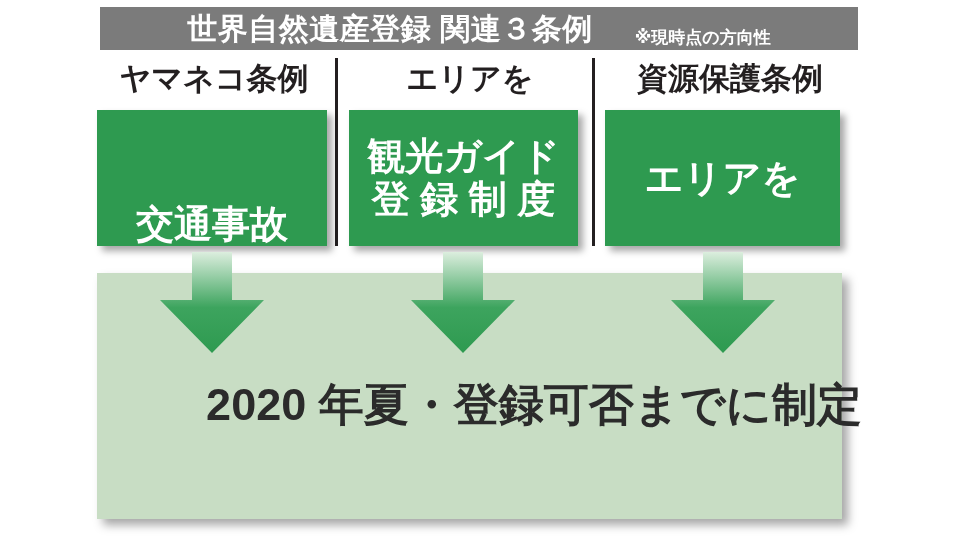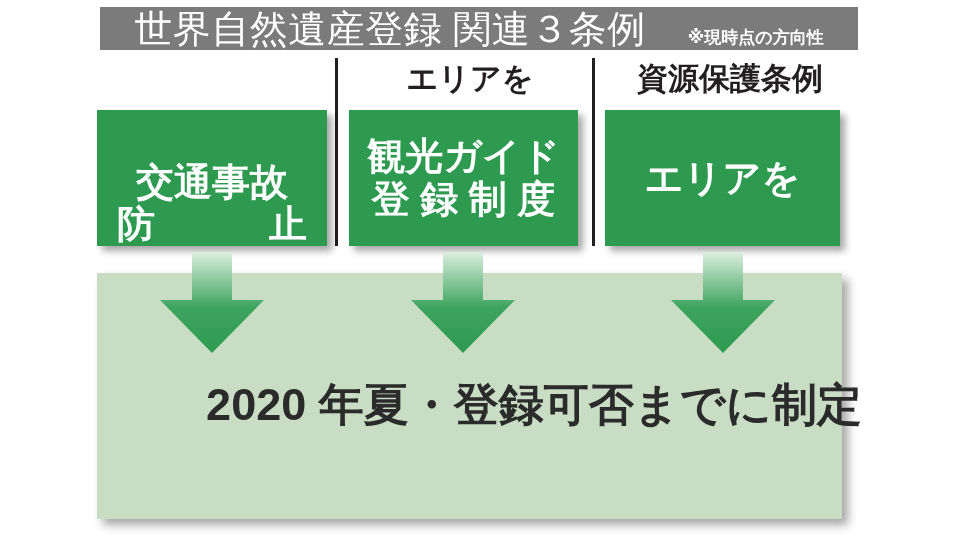--- a/index.html
+++ b/index.html
@@ -28,22 +28,22 @@
     background: #7b7b7b;
     display: flex;
     align-items: center;
     justify-content: center;
     gap: 10px;
     box-sizing: border-box;
     padding: 0 12px;
   }
   .title-main {
     color: #ffffff;
-    font-size: 38px;
-    font-weight: normal;
+    font-size: 30px;
+    font-weight: bold;
     letter-spacing: 0.5px;
     line-height: 1;
     white-space: nowrap;
   }
   .title-note {
     color: #ffffff;
     font-size: 17px;
     font-weight: bold;
     line-height: 1;
     white-space: nowrap;
@@ -157,32 +157,32 @@
 <body>
 
 <div id="canvas">
 
   <div class="title-bar">
     <span class="title-main">世界自然遺産登録 関連３条例</span>
     <span class="title-note">※現時点の方向性</span>
   </div>
 
   <div class="col-labels">
+    <div class="col-label c0">ヤマネコ条例</div>
     <div class="col-label c1">エリアを</div>
     <div class="col-label c2">資源保護条例</div>
   </div>
 
   <div class="divider d0"></div>
   <div class="divider d1"></div>
 
   <div class="panel"></div>
 
   <div class="green-box b0">
     <div class="gb-line">交通事故</div>
-    <div class="gb-line spaced-wide">防　　　止</div>
   </div>
 
   <div class="green-box b1">
     <div class="gb-line">観光ガイド</div>
     <div class="gb-line">登 録 制 度</div>
   </div>
 
   <div class="green-box b2">
     <div class="gb-line">エリアを</div>
   </div>

